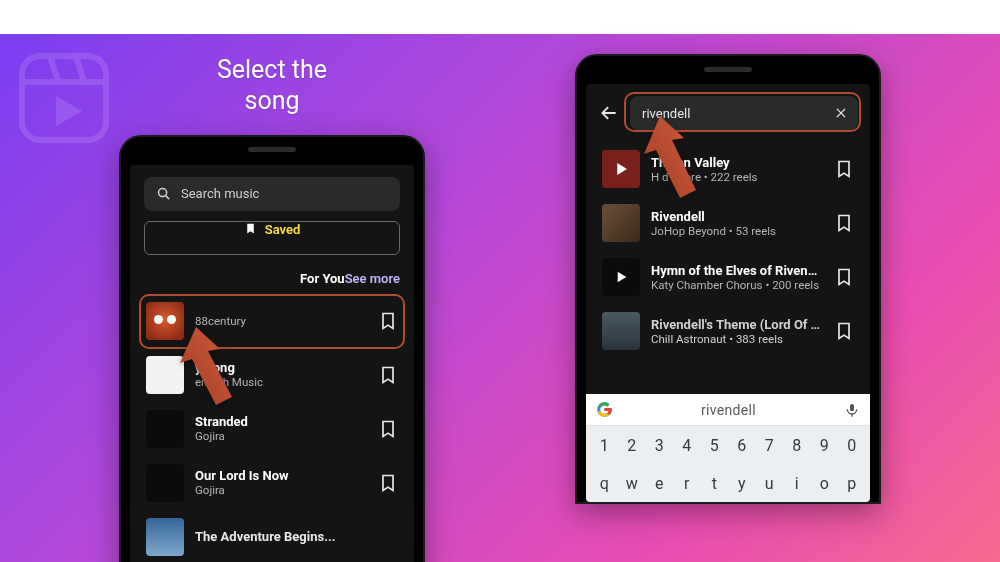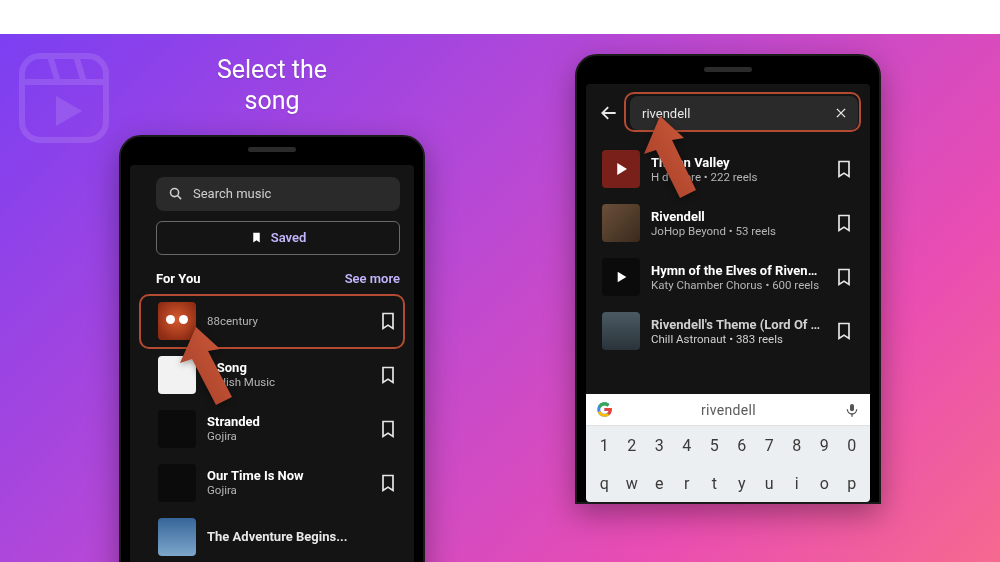--- a/index.html
+++ b/index.html
@@ -25,34 +25,34 @@
     box-shadow: 0 10px 30px rgba(0,0,0,0.35);
     position: relative; overflow: hidden; flex-shrink: 0;
     border: 2px solid #1b1b1b;
   }
   .bezel-top { height: 26px; display:flex; justify-content:center; align-items:center; }
   .speaker { width: 48px; height: 5px; background:#2b2b2b; border-radius:3px; }
   .screen {
     position: absolute; left: 9px; right: 9px; top: 28px; bottom: 0;
     background: #141414; border-radius: 4px; overflow: hidden; color:#e8e8e8;
   }
-  .pad { padding: 12px 14px 0 26px; }
+  .pad { padding: 12px 14px 0 14px; }
   
   .searchbar {
     background: #2a2a2a; border-radius: 8px; height: 34px;
     display:flex; align-items:center; padding: 0 12px; gap:10px; color:#cfcfcf;
     font-size: 13px;
   }
   .searchbar.input { justify-content: space-between; padding-right:10px;}
   .searchbar .q { flex:1; color:#e8e8e8; font-size:13px;}
   .saved-btn {
     margin-top: 10px; height: 34px; border:1.5px solid #6a6a6a; border-radius: 6px;
-    display:flex; align-items:center; justify-content:center; gap:8px; color:#c4b5fd; font-size:13px; font-weight:600;
-  }
-  .section-head { display:flex; justify-content:space-between; align-items:center; margin-top:16px; font-size:13px; }
+    display:flex; justify-content:center; gap:8px; color:#fde047; font-size:13px; font-weight:600;
+  }
+  .section-head { display:flex; justify-content:flex-end; align-items:center; margin-top:16px; font-size:13px; }
   .section-head .title { font-weight:700; color:#fff;}
   .section-head .more { color:#c4b5fd; font-weight:600; }
   .list { margin-top: 8px; }
   .song {
     display:flex; align-items:center; gap:11px; padding: 8px 2px; position:relative;
   }
   .art { width:38px; height:38px; border-radius:4px; background:#2a2a2a; flex-shrink:0; display:flex; align-items:center; justify-content:center; overflow:hidden;}
   .meta { flex:1; min-width:0; }
   .song .t { font-size:13px; font-weight:700; color:#fff; white-space:nowrap; overflow:hidden; text-overflow:ellipsis;}
   .song .s { font-size:11.5px; color:#b5b5b5; white-space:nowrap; overflow:hidden; text-overflow:ellipsis;}
@@ -163,21 +163,21 @@
                 <div class="t">Stranded</div>
                 <div class="s">Gojira</div>
               </div>
               <svg class="bm" viewBox="0 0 24 24" fill="none" stroke="#e8e8e8" stroke-width="2">
                   <path d="M6 3h12v18l-6-4-6 4z"></path>
                 </svg>
             </div>
             <div class="song">
               <div class="art black"></div>
               <div class="meta">
-                <div class="t">Our Time Is Now</div>
+                <div class="t">Our Lord Is Now</div>
                 <div class="s">Gojira</div>
               </div>
               <svg class="bm" viewBox="0 0 24 24" fill="none" stroke="#e8e8e8" stroke-width="2">
                   <path d="M6 3h12v18l-6-4-6 4z"></path>
                 </svg>
             </div>
             <div class="song" style="opacity:0.9;">
               <div class="art sky"></div>
               <div class="meta">
                 <div class="t">The Adventure Begins...</div>
@@ -256,21 +256,21 @@
           <div class="song">
             <div class="art black playart">
               <div class="pov">
                   <svg width="16" height="16" viewBox="0 0 24 24" fill="#fff">
                     <path d="M7 4l13 8-13 8z"></path>
                   </svg>
                 </div>
             </div>
             <div class="meta">
               <div class="t">Hymn of the Elves of Rivendell</div>
-              <div class="s">Katy Chamber Chorus • 600 reels</div>
+              <div class="s">Katy Chamber Chorus • 200 reels</div>
             </div>
             <svg class="bm" viewBox="0 0 24 24" fill="none" stroke="#e8e8e8" stroke-width="2">
                 <path d="M6 3h12v18l-6-4-6 4z"></path>
               </svg>
           </div>
           <div class="song dim">
             <div class="art gray"></div>
             <div class="meta">
               <div class="t">Rivendell's Theme (Lord Of The R…</div>
               <div class="s">Chill Astronaut • 383 reels</div>

